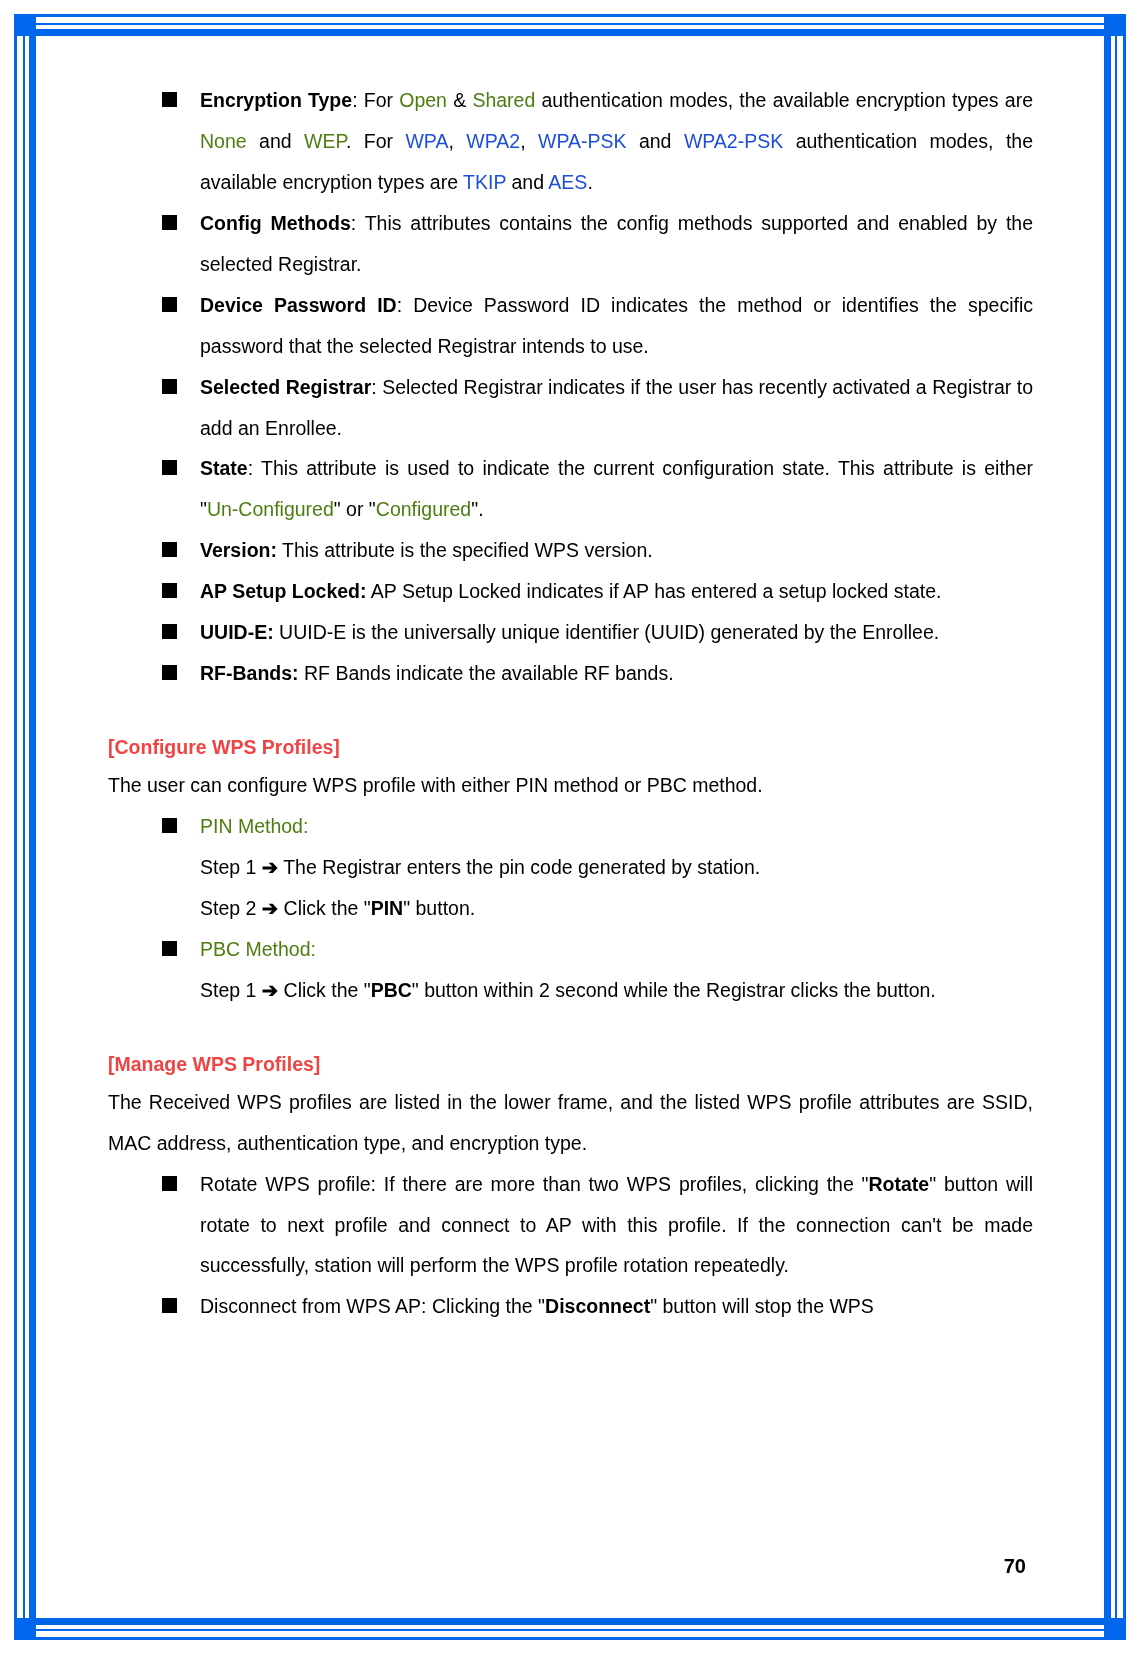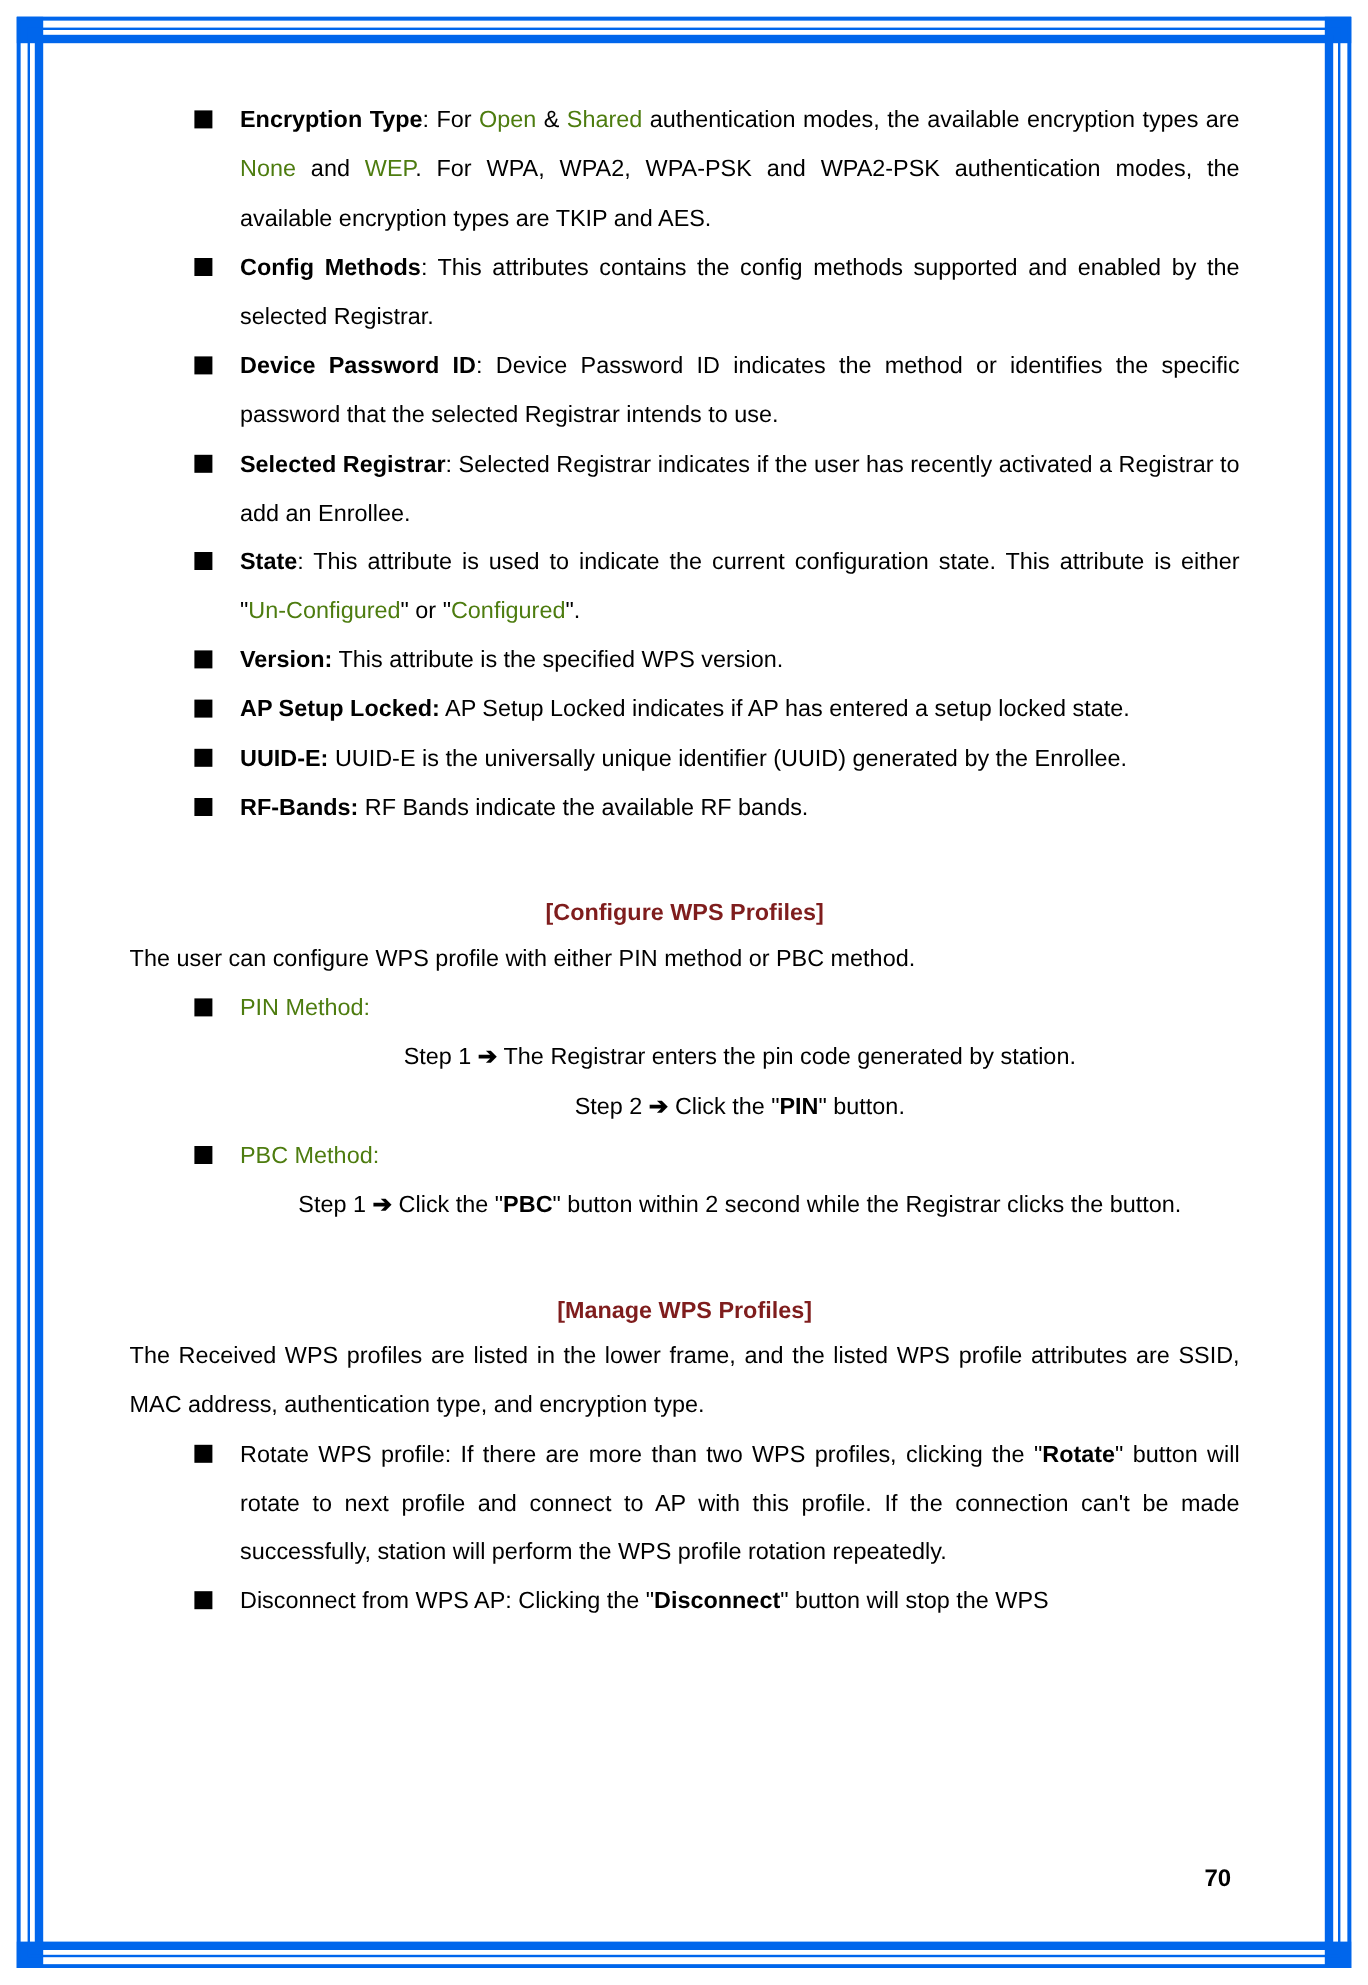--- a/index.html
+++ b/index.html
@@ -46,31 +46,30 @@
   ul.sq > li { position: relative; margin-bottom: 0; padding-left: 38px; line-height: 2.1; text-align: justify; }
   ul.sq > li::before {
     content: "";
     position: absolute;
     left: 0; top: 12px;
     width: 15px; height: 15px;
     background: #000;
   }
   .li-just { text-align: justify; }
   .green { color: #4d7c0f; }
-  .pink { color: #000000; }
+  .pink { color: #1d4ed8; }
   .section-head {
-    color: #7f1d1d;
+    color: #ef4444;
     font-weight: bold;
-    margin-top: 56px;
+    margin-top: 42px;
     margin-bottom: 6px;
     font-size: 19.5px;
-    text-align: center;
   }
   .intro-line { line-height: 2.1; }
-  .step-block { padding-left: 92px; line-height: 2.1; text-align: center; }
+  .step-block { padding-left: 92px; line-height: 2.1; }
   .arrow { font-weight: bold; }
   .pagenum {
     position: absolute;
     right: 114px;
     bottom: 76px;
     font-weight: bold;
     font-size: 20px;
     text-align: center;
   }
   .b { font-weight: bold; }

